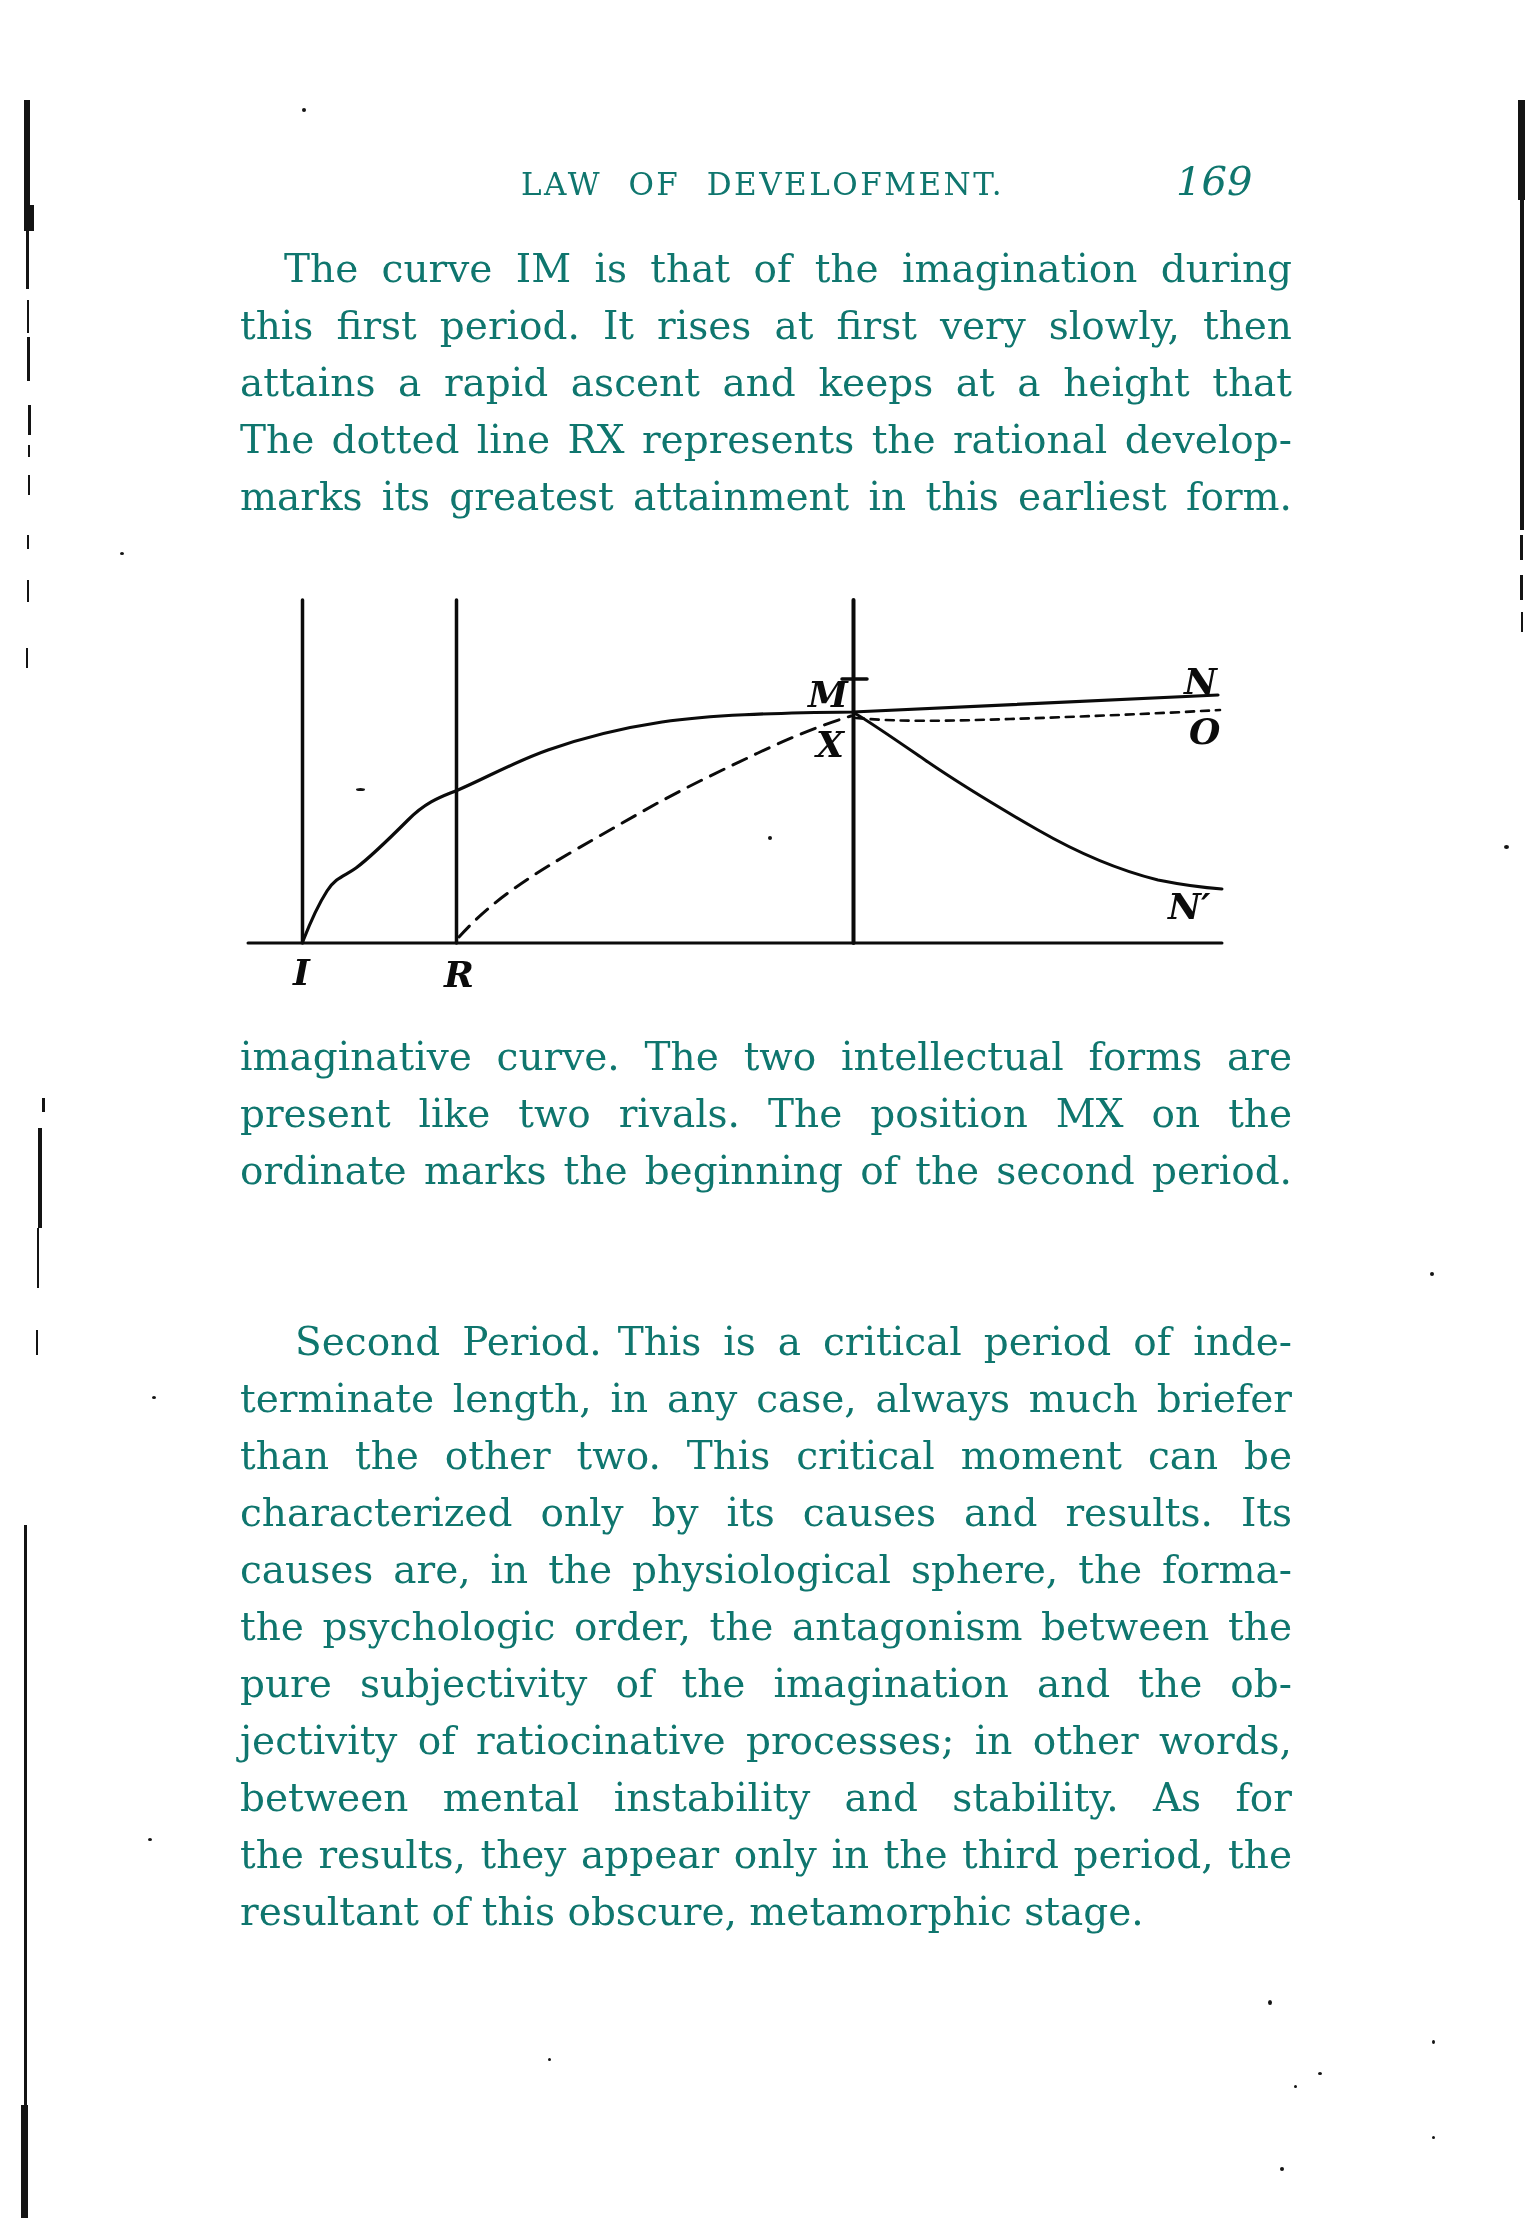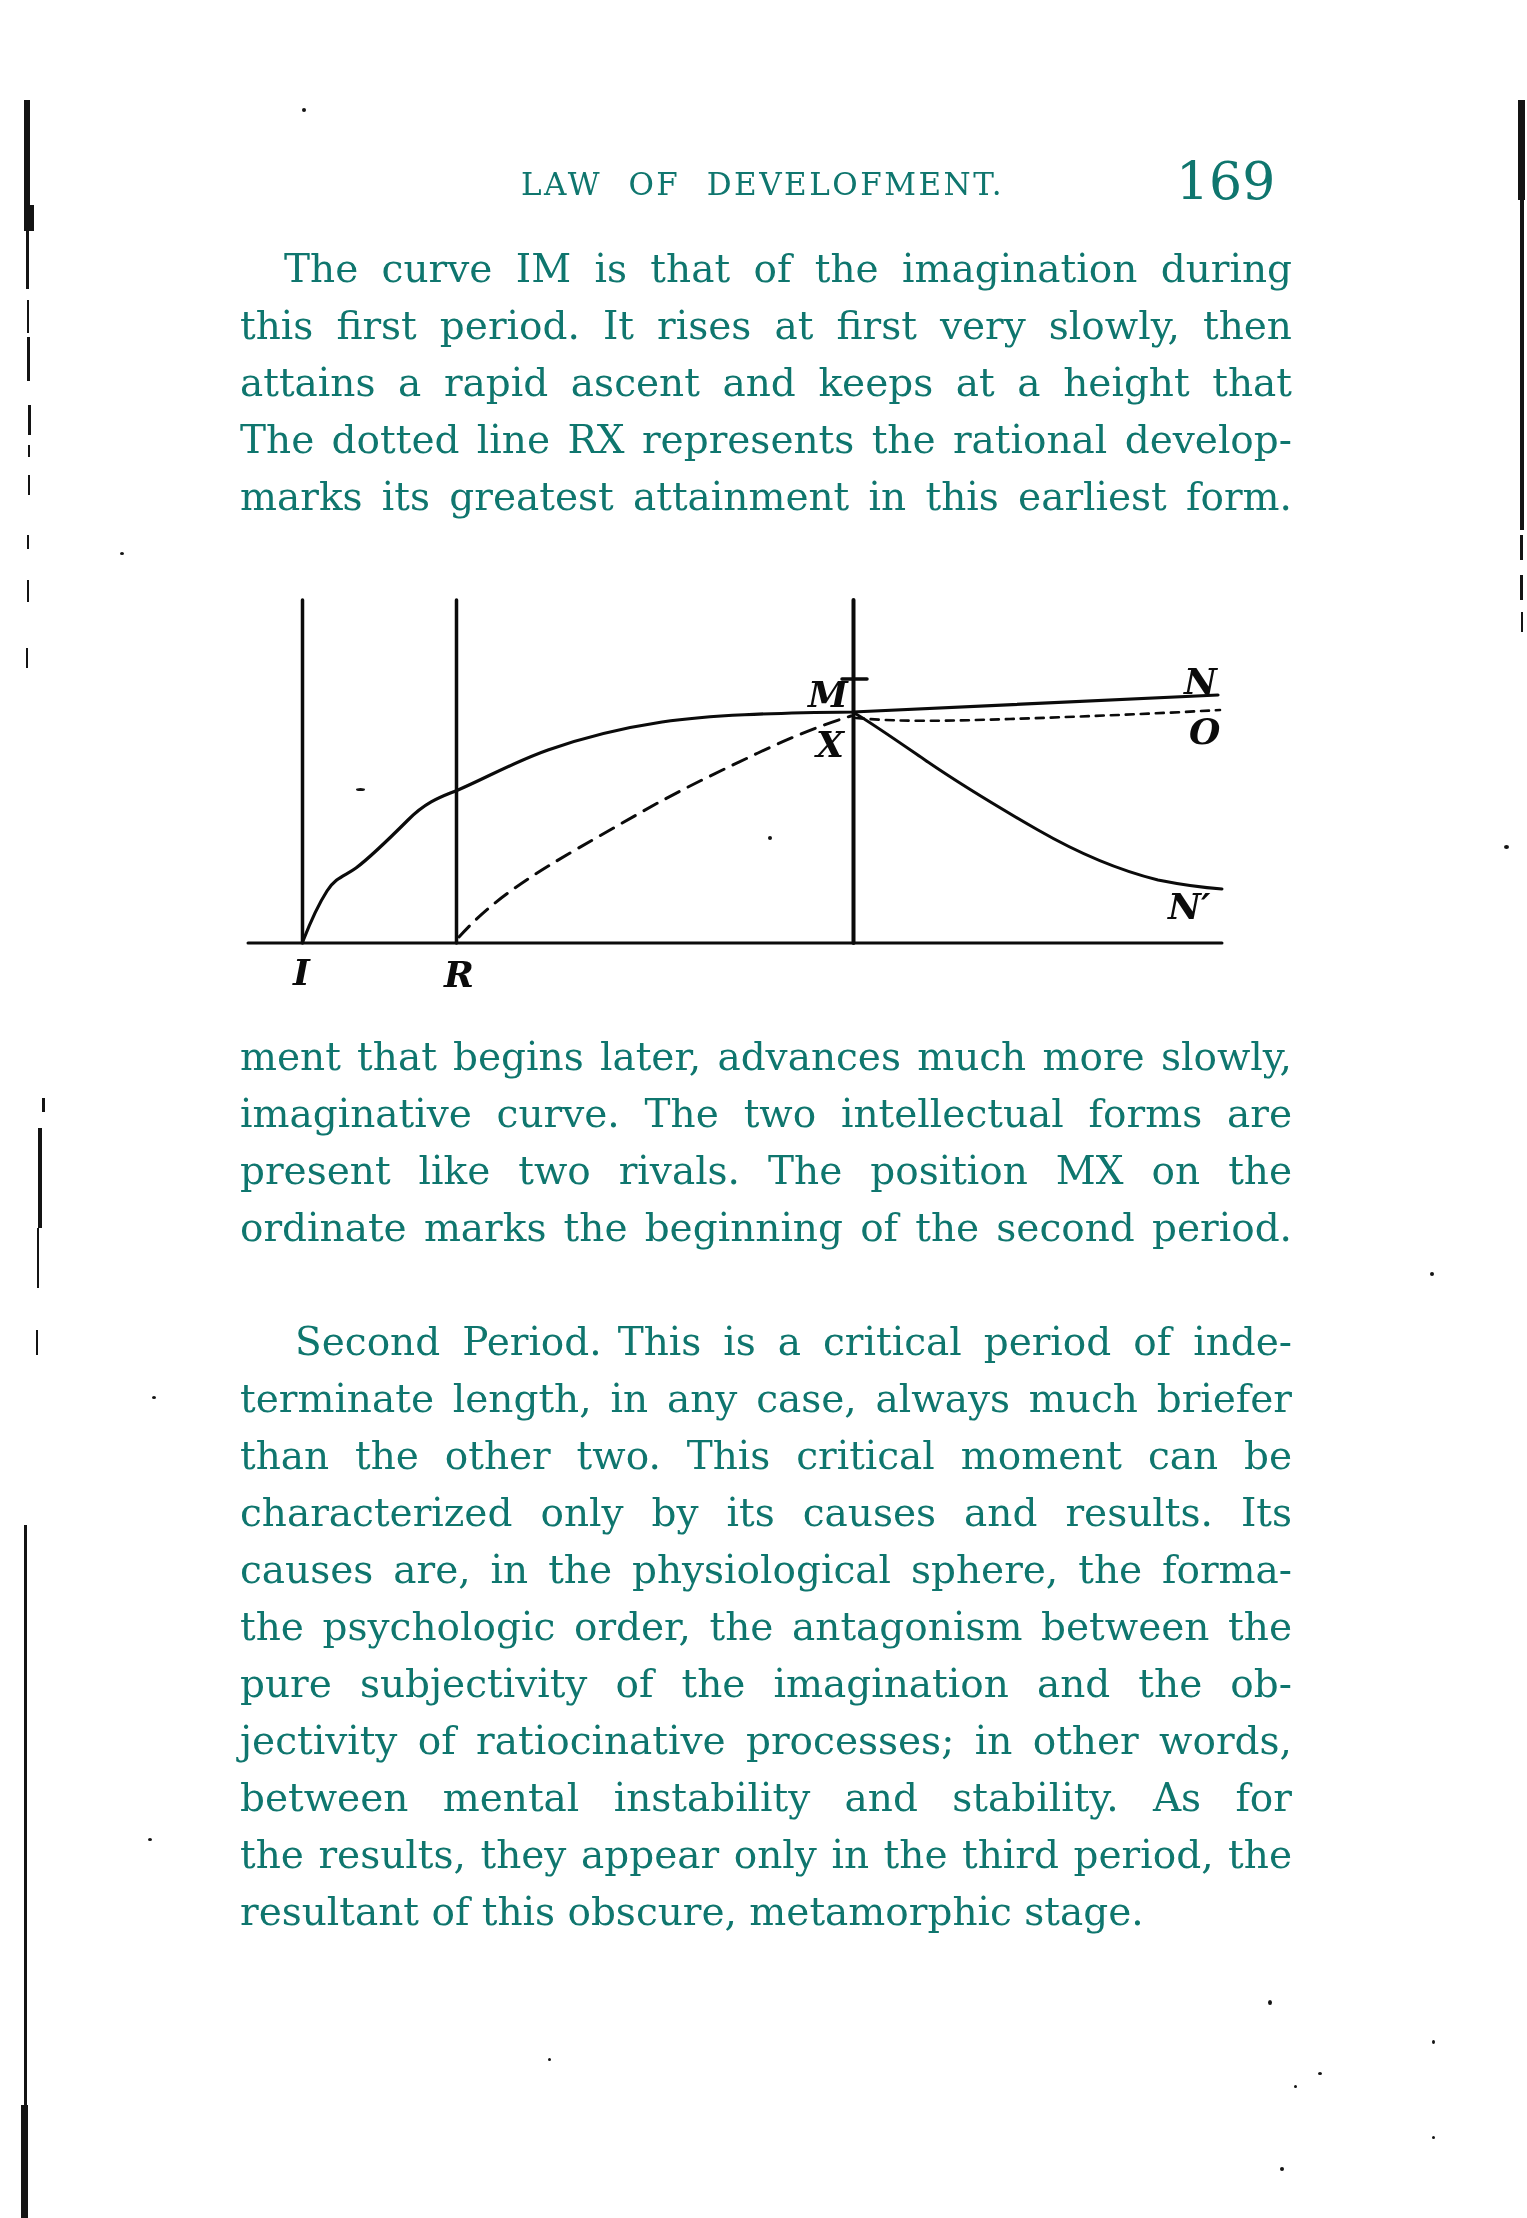--- a/index.html
+++ b/index.html
@@ -4,21 +4,21 @@
 <style>
   html,body{margin:0;padding:0;background:#9a9a9a;}
   .page{
     position:relative;width:1527px;height:2218px;background:#ffffff;
     font-family:"DejaVu Serif",serif;color:#0f766e;overflow:hidden;
   }
   .running-title{
     position:absolute;left:521px;top:167px;font-size:31px;line-height:34px;
     letter-spacing:2.5px;word-spacing:14px;white-space:nowrap;
   }
-  .page-number{position:absolute;left:1176px;top:156px;font-size:52px;line-height:50px;}
+  .page-number{position:absolute;left:1176px;top:156px;font-size:40px;line-height:50px;font-style:italic;}
   .para{position:absolute;left:240px;width:1052px;}
   .p1{top:240px;}
   .p2{top:1028px;}
   .p3{top:1313px;}
   .line{height:57px;line-height:57px;font-size:39px;text-align:justify;text-align-last:justify;}
   .p1 div.line:first-of-type{text-indent:44px;}
   .line.first{text-indent:55px;}
   .p3 div.line:last-child{text-align-last:left;}
   .lead-italic{margin-right:16px;}
   .figure{position:absolute;left:180px;top:550px;width:1120px;height:480px;}
@@ -114,21 +114,20 @@
     <text class="fig-label" x="444" y="987">R</text>
     <text class="fig-label" x="808" y="707">M</text>
     <text class="fig-label" x="816" y="757">X</text>
     <text class="fig-label" x="1184" y="694">N</text>
     <text class="fig-label" x="1189" y="744">O</text>
     <text class="fig-label" x="1168" y="919">N′</text>
   </svg>
 
   <section class="para p2">
 
-  <div class="line">ment that begins later, advances much more slowly,</div>
       <div class="line">imaginative curve.  The two intellectual forms are</div>
       <div class="line">present like two rivals.  The position MX on the</div>
       <div class="line">ordinate marks the beginning of the second period.</div>
     </section>
 
   <section class="para p3">
     <div class="line first"><span class="lead-italic">Second Period.</span><span>This is a critical period of inde-</span></div>
 
   <div class="line">terminate length, in any case, always much briefer</div>
       <div class="line">than the other two.  This critical moment can be</div>

